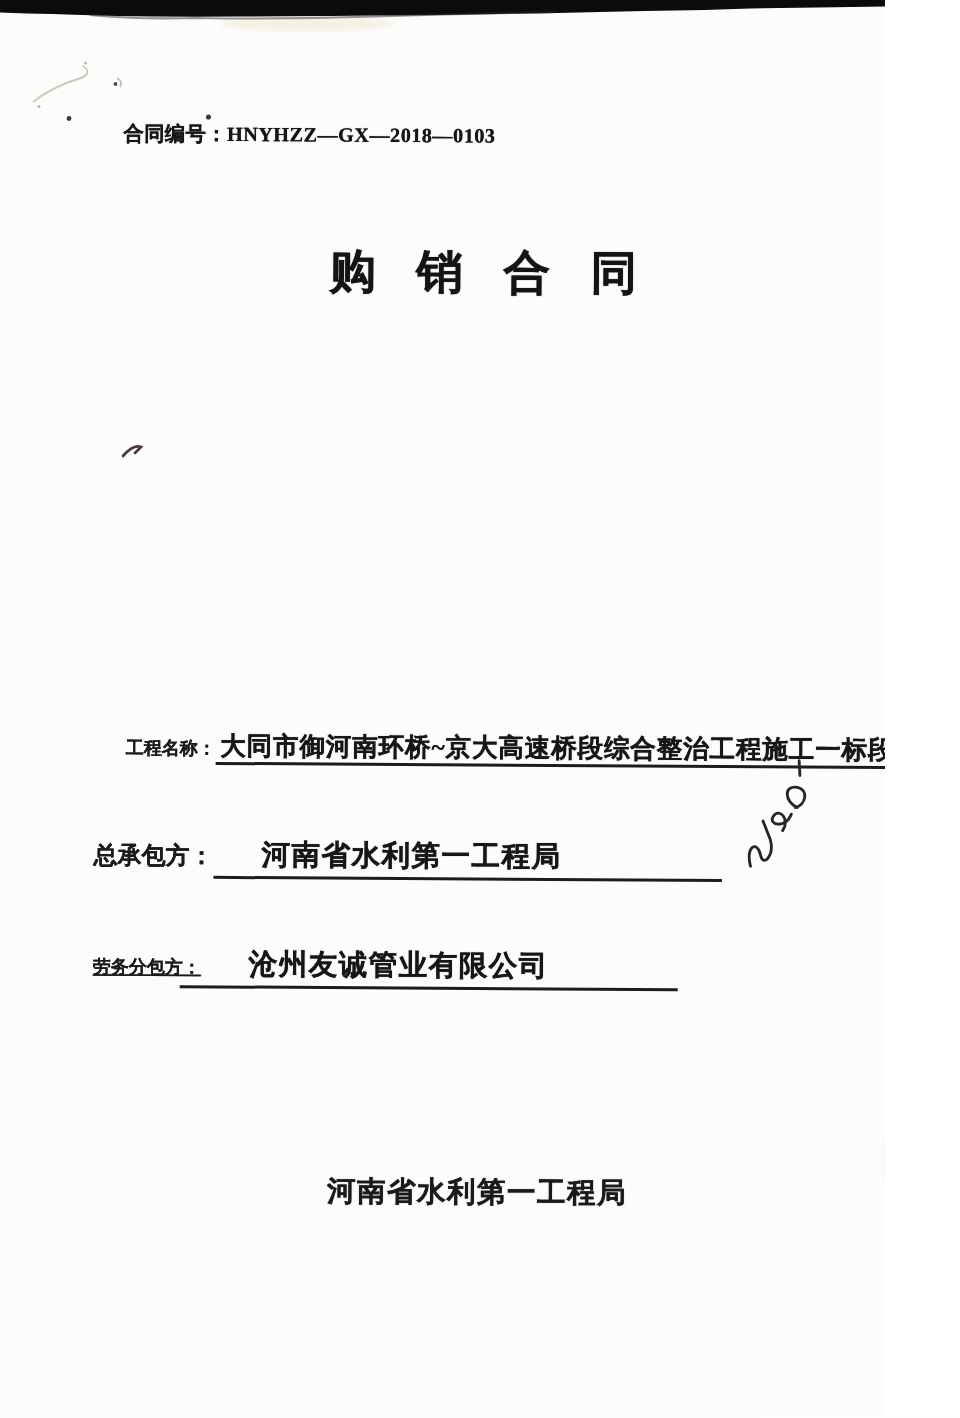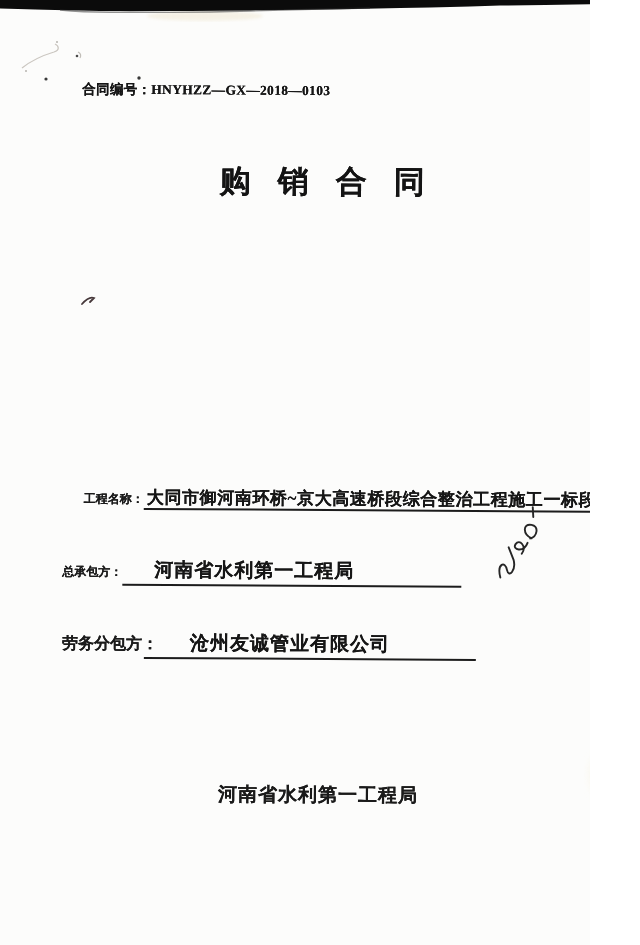--- a/index.html
+++ b/index.html
@@ -33,29 +33,29 @@
     font-weight:bold;color:#1b1b1b;text-shadow:0 0 .4px #1b1b1b;
   }
   .f1{left:84px;top:487px;}
   .f1 .flabel{font-size:12px;}
   .f1 .fvalue{
     font-size:17px;font-weight:bold;letter-spacing:.6px;
     border-bottom:2px solid #1c1c1c;padding:0 5px 1px 3px;
     text-shadow:0 0 .5px #161616;
   }
   .f2{left:63px;top:558px;}
-  .f2 .flabel{font-size:12px;font-family:Liberation Mono, monospace;}
+  .f2 .flabel{font-size:16px;font-family:Liberation Mono, monospace;}
   .f2 .uline{display:inline-block;width:339px;border-bottom:2px solid #1c1c1c;}
   .f2 .fvalue{
     display:inline-block;padding:0 0 1px 32px;
     font-size:19px;font-weight:bold;letter-spacing:1px;
     text-shadow:0 0 .5px #161616;
   }
   .f3{left:63px;top:631px;}
-  .f3 .flabel{font-size:16px;}
+  .f3 .flabel{font-size:12px;text-decoration:underline;}
   .f3 .uline{display:inline-block;width:332px;border-bottom:2px solid #1c1c1c;margin-left:-14px;}
   .f3 .fvalue{
     display:inline-block;padding:0 0 1px 46px;
     font-size:19px;font-weight:bold;letter-spacing:1px;
     text-shadow:0 0 .5px #161616;
   }
   .footer-org{
     position:absolute;left:0;top:782px;width:640px;
     text-align:center;font-size:19px;font-weight:bold;letter-spacing:1px;
     color:#1a1a1a;text-shadow:0 0 .5px #1a1a1a;

